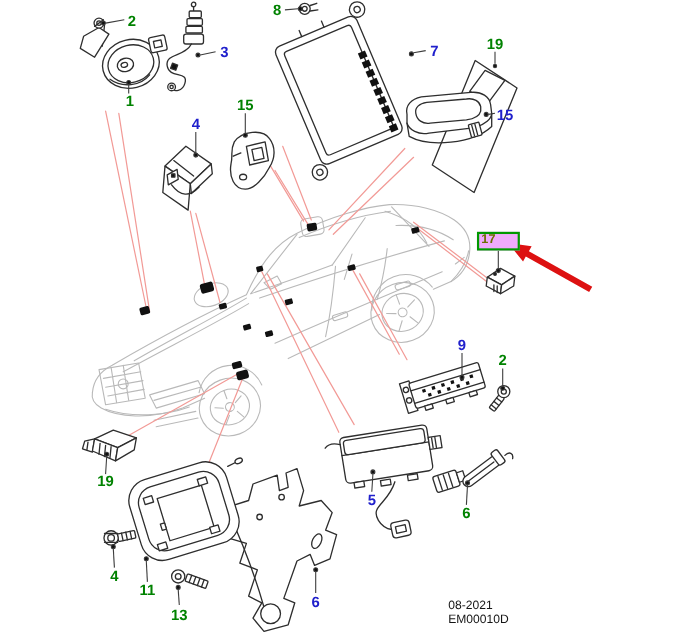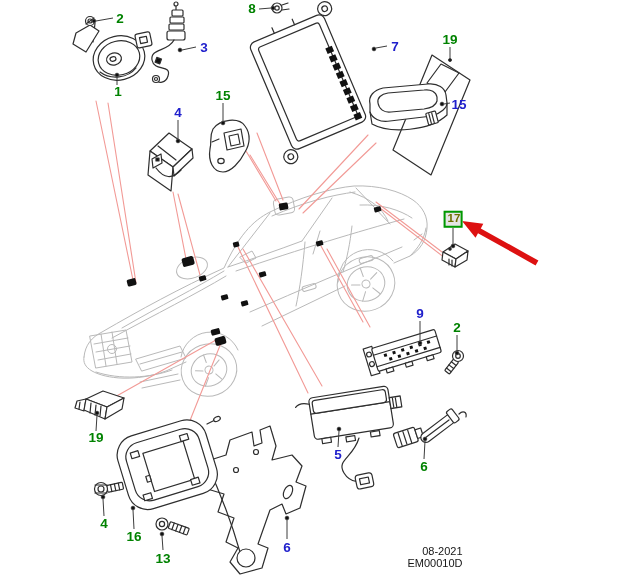--- a/index.html
+++ b/index.html
@@ -8,26 +8,26 @@
     font-family:"Liberation Sans", sans-serif; overflow:hidden;
   }
   .stage svg { position:absolute; left:0; top:0; }
   .lbl {
     position:absolute; transform:translate(-50%,-50%);
     font-weight:bold; font-size:13.5px; line-height:1; white-space:nowrap;
   }
   .lbl.g { color:#008200; }
   .lbl.b { color:#2020cc; }
   .lbl.boxed {
-    border:2px solid #009900; background:#e5e5e5; color:#6e6e00;
-    font-size:11.5px; padding:0 0 1px 2px;
+    border:2px solid #009900; background:#f0abfc; color:#6e6e00;
+    font-size:11.5px; padding:0 20px 1px 2px;
   }
   .footer {
     position:absolute; left:435px; top:546px; transform:translateX(-50%);
-    text-align:right; font-size:11px; line-height:1.05; color:#151515;
+    text-align:left; font-size:11px; line-height:1.05; color:#151515;
   }
 </style>
 </head>
 <body>
 
 <div class="stage">
 
 <svg width="631" height="578" viewBox="0 0 631 578">
 
   <g fill="none" stroke="#b9b9b9" stroke-width="1" stroke-linecap="round" stroke-linejoin="round">
@@ -381,21 +381,21 @@
   <div class="lbl g" style="left:118px;top:92px">1</div>
   <div class="lbl g" style="left:120px;top:19px">2</div>
   <div class="lbl b" style="left:204px;top:48px">3</div>
   <div class="lbl b" style="left:178px;top:113px">4</div>
   <div class="lbl b" style="left:338px;top:455px">5</div>
   <div class="lbl g" style="left:424px;top:467px">6</div>
   <div class="lbl b" style="left:395px;top:47px">7</div>
   <div class="lbl g" style="left:252px;top:9px">8</div>
   <div class="lbl b" style="left:420px;top:314px">9</div>
   <div class="lbl g" style="left:457px;top:328px">2</div>
-  <div class="lbl g" style="left:134px;top:537px">16</div>
+  <div class="lbl g" style="left:134px;top:537px">11</div>
   <div class="lbl b" style="left:287px;top:548px">6</div>
   <div class="lbl g" style="left:104px;top:524px">4</div>
   <div class="lbl g" style="left:163px;top:559px">13</div>
   <div class="lbl b" style="left:459px;top:105px">15</div>
   <div class="lbl g" style="left:223px;top:96px">15</div>
   <div class="lbl boxed" style="left:453px;top:219px">17</div>
   <div class="lbl g" style="left:96px;top:438px">19</div>
   <div class="lbl g" style="left:450px;top:40px">19</div>
 
   <div class="footer">

